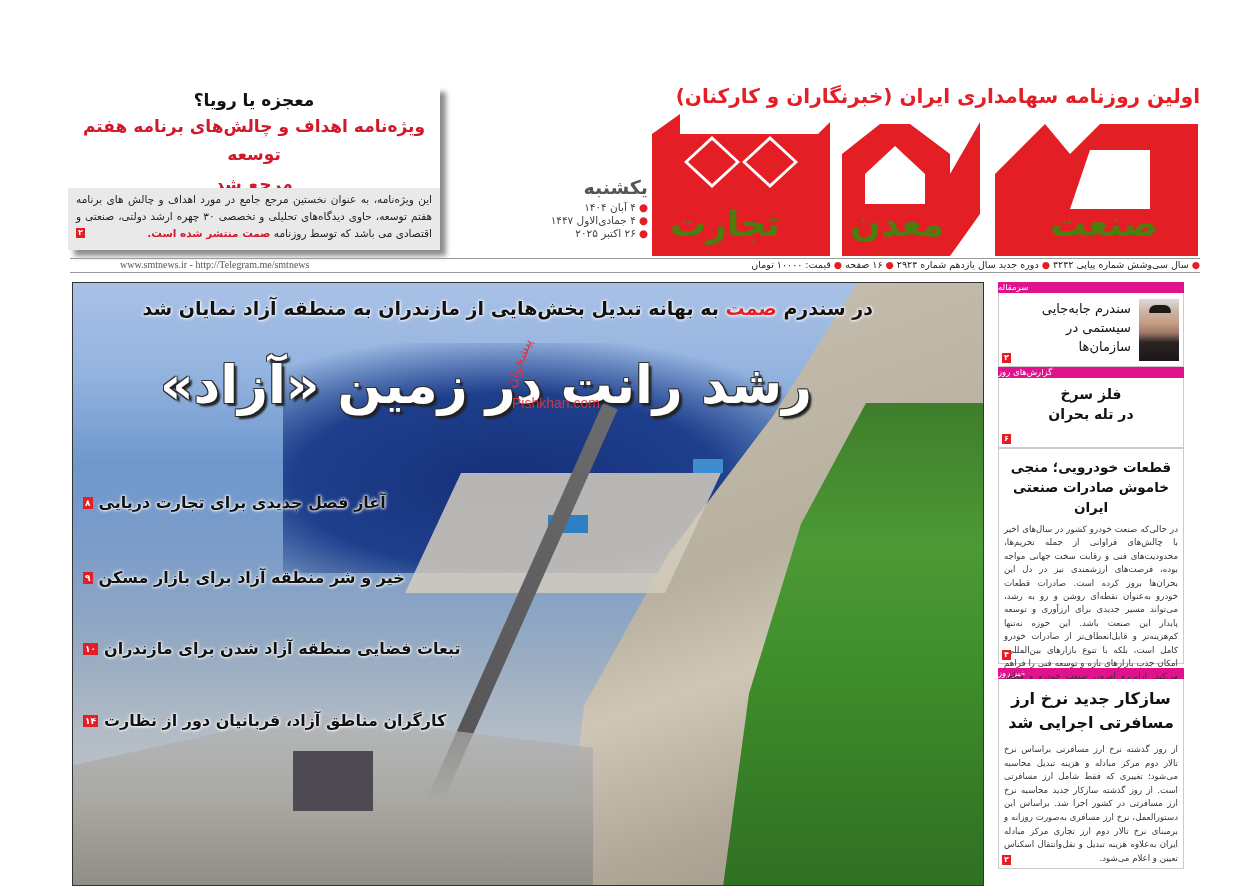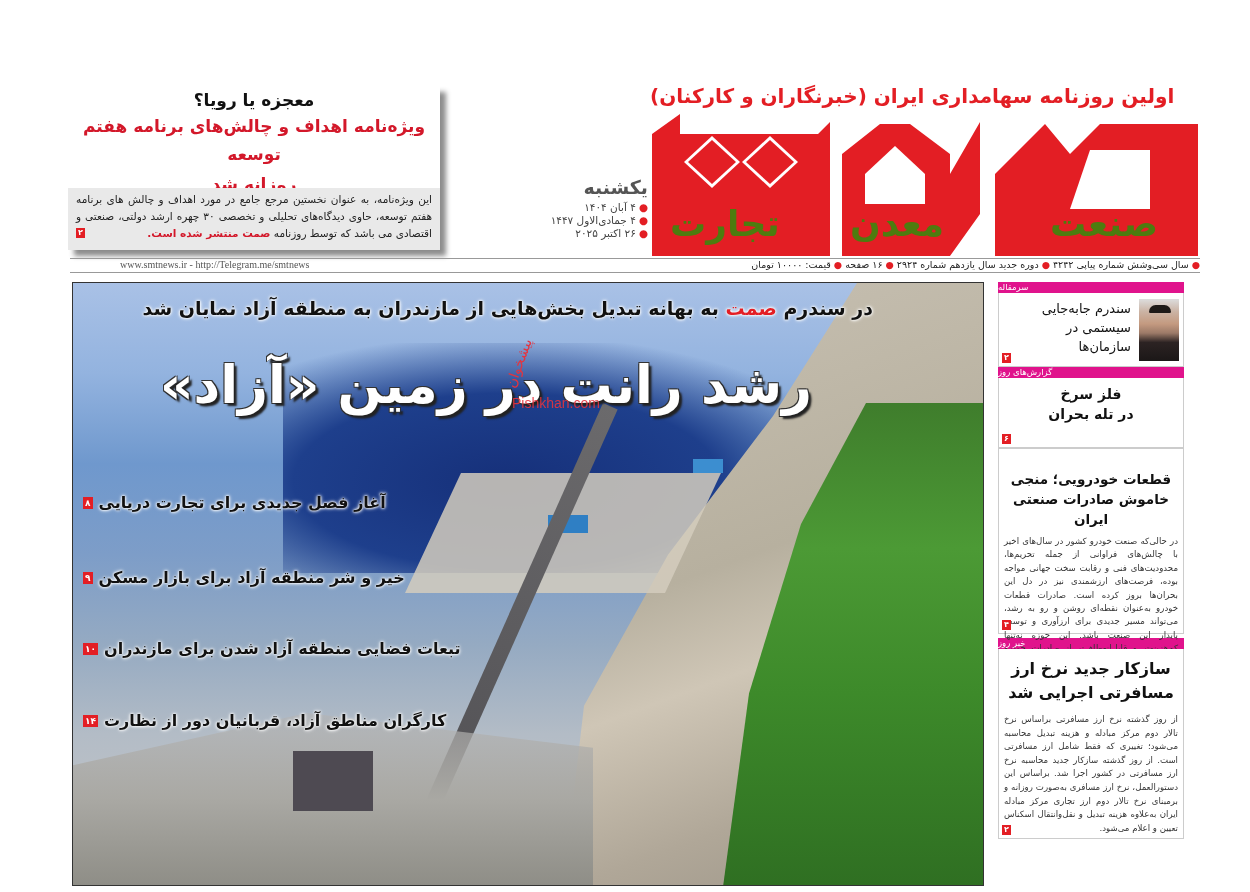--- a/index.html
+++ b/index.html
@@ -1,21 +1,21 @@
 <!DOCTYPE html>
 <html><head>
 <meta charset="utf-8">
 <style>
   * { box-sizing: border-box; margin: 0; padding: 0; }
   html, body { width: 1250px; height: 892px; background: #ffffff; overflow: hidden; }
   body { position: relative; font-family: "DejaVu Sans", sans-serif; direction: rtl; color: #111; }
 
   
   .masthead { position: absolute; left: 650px; top: 84px; width: 550px; height: 172px; }
-  .tagline { position: absolute; right: 0; top: 0; width: 550px; text-align: left;
+  .tagline { position: absolute; right: 0; top: 0; width: 550px; text-align: right;
     color: #e31e24; font-family: "DejaVu Sans", sans-serif; font-weight: bold; font-size: 20px; letter-spacing: -0.5px; }
   .logo { position: absolute; right: 0; top: 30px; width: 550px; height: 142px; }
   .logo svg { width: 100%; height: 100%; }
   .logo-words { position: absolute; left: 0; right: 0; bottom: 10px; height: 44px; }
   .logo-word { position: absolute; bottom: 0; color: #4d7c0f; font-weight: bold; font-size: 36px; line-height: 44px; font-family: "DejaVu Sans", sans-serif; }
 
   .datebox { position: absolute; left: 538px; top: 176px; width: 110px; text-align: right; }
   .weekday { font-size: 19px; color: #555; font-weight: bold; margin-bottom: 3px; }
   .date-line { font-size: 10.5px; color: #444; line-height: 13px; }
   .date-line .dot { color: #e31e24; margin-left: 3px; }
@@ -76,21 +76,21 @@
   .op-card { height: 74px; }
   .op-photo { position: absolute; right: 4px; top: 6px; width: 40px; height: 62px;
     background: linear-gradient(180deg, #ddd 0%, #cbb4a5 20%, #c49a80 40%, #9c7a68 55%, #2c2323 70%, #1b1717 100%); }
   .op-photo .hair { position: absolute; left: 10px; top: 6px; width: 22px; height: 8px; background: #1e1a18; border-radius: 10px 10px 2px 2px; }
   .op-title { position: absolute; right: 52px; top: 6px; width: 120px; font-size: 13px; line-height: 19px; text-align: right; color: #111; }
   .card .pagetag { position: absolute; left: 3px; bottom: 3px; }
 
   .rep-card { height: 70px; text-align: center; }
   .rep-title { font-size: 14px; line-height: 20px; font-weight: bold; padding-top: 6px; color: #111; }
 
-  .art-card { height: 186px; padding: 20px 5px; border-top: 1px solid #ccc; }
+  .art-card { height: 216px; padding: 8px 5px; border-top: 1px solid #ccc; }
   .art-title { text-align: center; font-weight: bold; font-size: 13.5px; line-height: 20px; color: #111; padding-bottom: 6px; }
   .art-body { font-size: 8.6px; line-height: 13.4px; text-align: justify; color: #333; }
 
   .news-card { height: 190px; padding: 4px 5px; }
   .news-title { text-align: center; font-weight: bold; font-size: 16px; line-height: 24px; color: #111; padding: 4px 0 8px; }
   .news-body { font-size: 8.6px; line-height: 13.6px; text-align: justify; color: #333; }
 </style>
 </head>
 <body>
 
@@ -122,21 +122,21 @@
 <div class="datebox">
   <div class="weekday">یکشنبه</div>
   <div class="date-line"><span class="dot">●</span><span>۴ آبان ۱۴۰۴</span></div>
   <div class="date-line"><span class="dot">●</span><span>۴ جمادی‌الاول ۱۴۴۷</span></div>
   <div class="date-line"><span class="dot">●</span><span>۲۶ اکتبر ۲۰۲۵</span></div>
 </div>
 
 <div class="promo">
   <div class="promo-title">معجزه یا رویا؟</div>
   <div class="promo-sub">ویژه‌نامه اهداف و چالش‌های برنامه هفتم توسعه</div>
-  <div class="promo-sub">روزانه شد</div>
+  <div class="promo-sub">مرجع شد</div>
   <div class="promo-body">
     <span>این ویژه‌نامه، به عنوان نخستین مرجع جامع در مورد اهداف و چالش های برنامه هفتم توسعه، حاوی دیدگاه‌های تحلیلی و تخصصی ۳۰ چهره ارشد دولتی، صنعتی و اقتصادی می باشد که توسط روزنامه</span>
     <span class="hl">صمت منتشر شده است.</span>
     <span class="pagetag" style="float:left;margin-top:3px;">۲</span>
   </div>
 </div>
 
 <div class="rule-top"></div>
 <div class="urls">www.smtnews.ir   -   http://Telegram.me/smtnews</div>
 <div class="issue">

